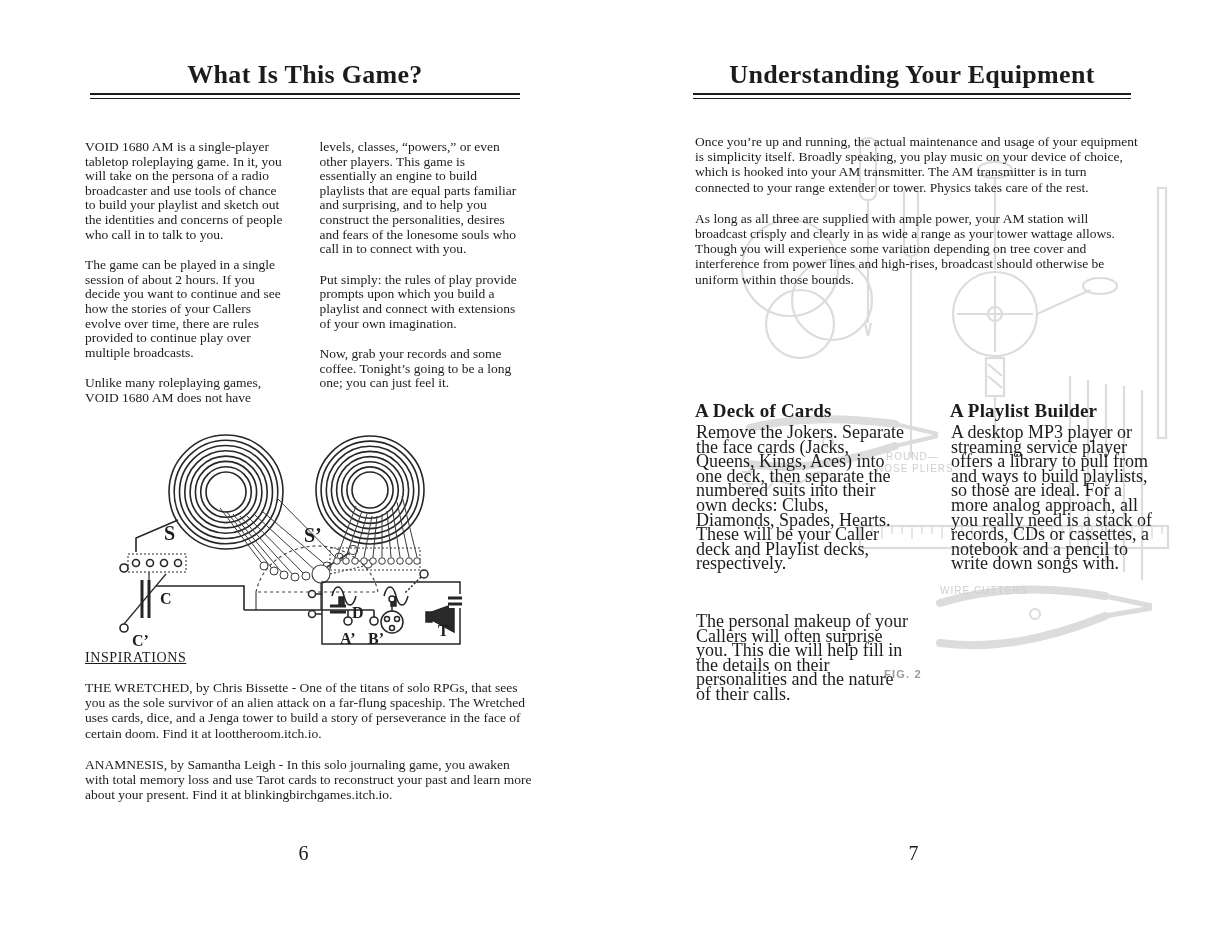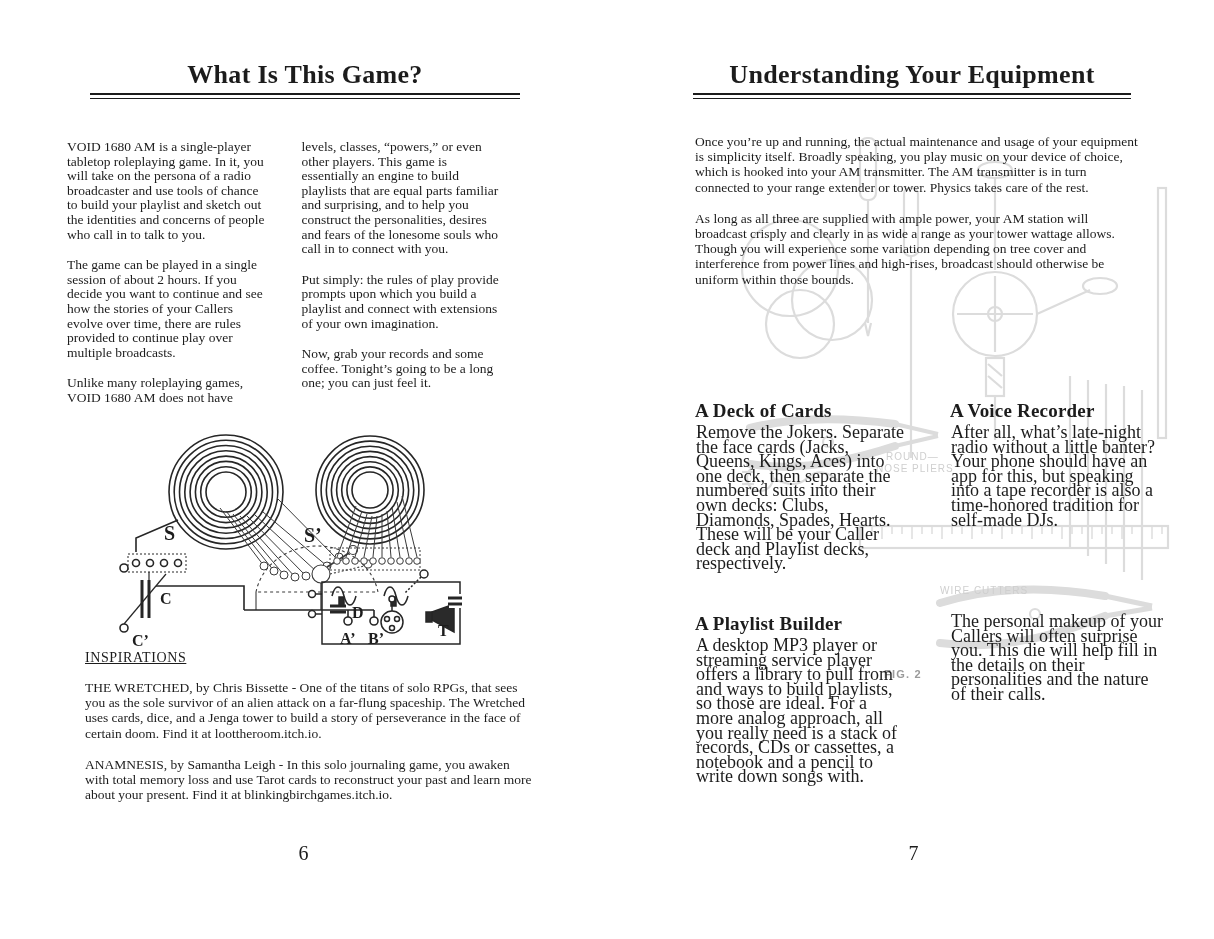--- a/index.html
+++ b/index.html
@@ -28,21 +28,21 @@
 </head>
 <body>
 
 <div class="spread">
 
   <div class="abs" style="left:90px;top:60px;width:430px;">
     <h1 class="page-title">What Is This Game?</h1>
     <div class="title-rule"></div>
   </div>
 
-  <div class="abs cols" style="left:67px;top:140px;width:437px;gap:32px;">
+  <div class="abs cols" style="left:85px;top:140px;width:437px;gap:32px;">
     <div class="col">
       <p>VOID 1680 AM is a single-player tabletop roleplaying game. In it, you will take on the persona of a radio broadcaster and use tools of chance to build your playlist and sketch out the identities and concerns of people who call in to talk to you.</p>
       <p>The game can be played in a single session of about 2 hours. If you decide you want to continue and see how the stories of your Callers evolve over time, there are rules provided to continue play over multiple broadcasts.</p>
       <p>Unlike many roleplaying games, VOID 1680 AM does not have</p>
     </div>
     <div class="col">
       <p>levels, classes, “powers,” or even other players. This game is essentially an engine to build playlists that are equal parts familiar and surprising, and to help you construct the personalities, desires and fears of the lonesome souls who call in to connect with you.</p>
       <p>Put simply: the rules of play provide prompts upon which you build a playlist and connect with extensions of your own imagination.</p>
       <p>Now, grab your records and some coffee. Tonight’s going to be a long one; you can just feel it.</p>
     </div>
@@ -248,24 +248,20 @@
     <p>Once you’re up and running, the actual maintenance and usage of your equipment is simplicity itself. Broadly speaking, you play music on your device of choice, which is hooked into your AM transmitter. The AM transmitter is in turn connected to your range extender or tower. Physics takes care of the rest.</p>
     <p>As long as all three are supplied with ample power, your AM station will broadcast crisply and clearly in as wide a range as your tower wattage allows. Though you will experience some variation depending on tree cover and interference from power lines and high-rises, broadcast should otherwise be uniform within those bounds.</p>
   </div>
 
   <div class="abs z1 sections" style="left:695px;top:400px;width:444px;">
     <div class="sec">
       <h3>A Deck of Cards</h3>
       <p>Remove the Jokers. Separate the face cards (Jacks, Queens, Kings, Aces) into one deck, then separate the numbered suits into their own decks: Clubs, Diamonds, Spades, Hearts. These will be your Caller deck and Playlist decks, respectively.</p>
     </div>
     <div class="sec">
-      <h3>A Voice Recorder</h3>
-      <p>After all, what’s late-night radio without a little banter? Your phone should have an app for this, but speaking into a tape recorder is also a time-honored tradition for self-made DJs.</p>
-    </div>
-    <div class="sec">
       <h3>A Playlist Builder</h3>
       <p>A desktop MP3 player or streaming service player offers a library to pull from and ways to build playlists, so those are ideal. For a more analog approach, all you really need is a stack of records, CDs or cassettes, a notebook and a pencil to write down songs with.</p>
     </div>
     <div class="sec">
       <p>The personal makeup of your Callers will often surprise you. This die will help fill in the details on their personalities and the nature of their calls.</p>
     </div>
   </div>
 
   <div class="abs fig-label" style="left:884px;top:640px;margin-top:28px;">FIG. 2</div>
 

